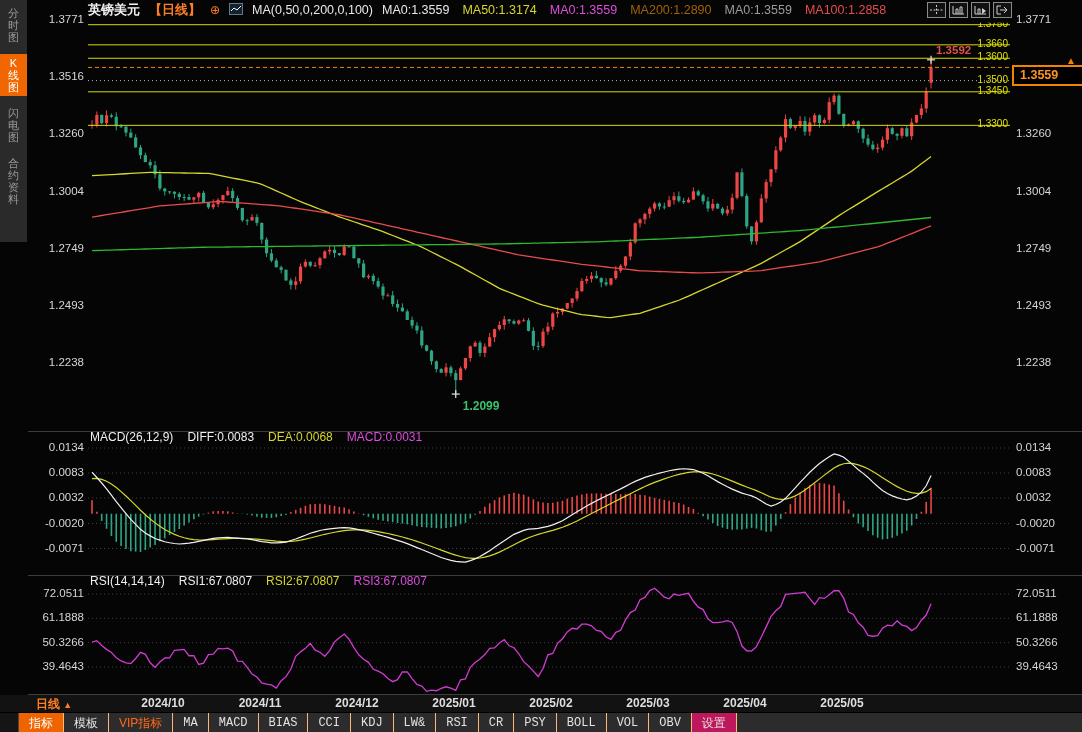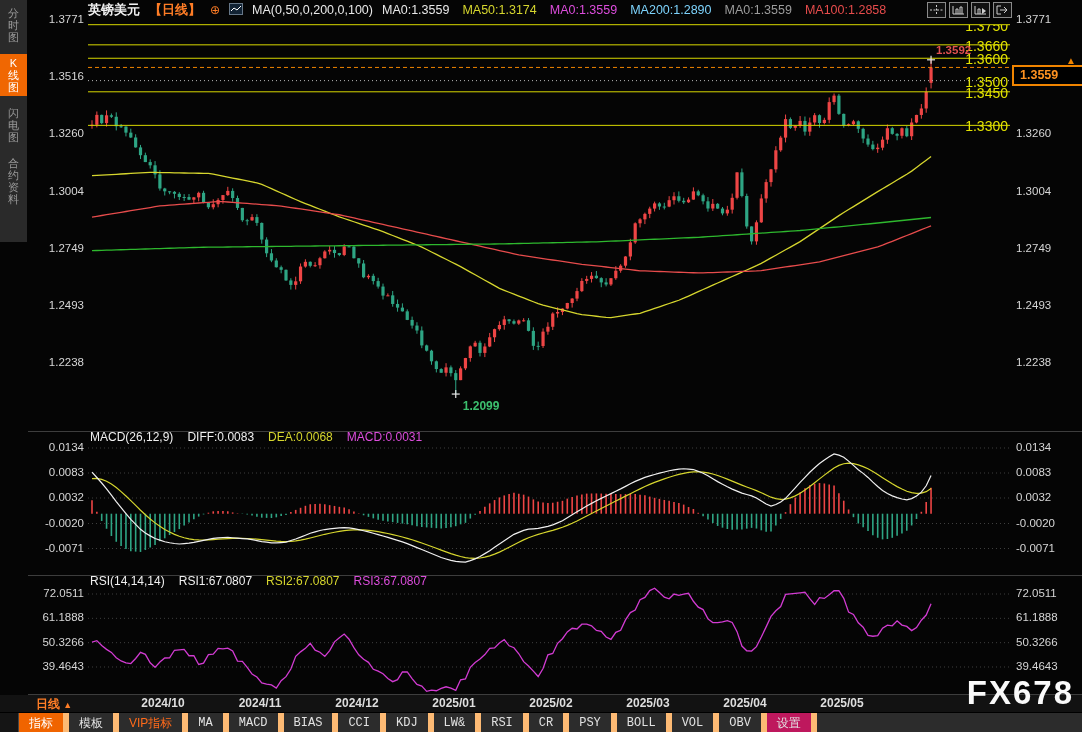--- a/index.html
+++ b/index.html
@@ -17,40 +17,40 @@
   #symbol{color:#f2f2f2;font-size:13px;font-weight:700;}
   #period{color:#ff7d26;font-size:13px;font-weight:700;}
   #plus-glyph{color:#ff7d26;font-size:12px;}
   .ma-chip{font-size:12.5px;}
   #hdr-icons{right:70px;top:2px;display:flex;gap:3px;z-index:7;}
   .hicon{width:17px;height:14px;border:1px solid #8a8a8a;background:#111;display:flex;
          align-items:center;justify-content:center;}
   
   .axlbl{z-index:4;font-size:11.5px;color:#d6d6d6;white-space:nowrap;}
   .axlbl.left{width:52px;text-align:right;}
-  .lvl-lbl{z-index:4;font-size:14px;color:#e3e300;width:62px;text-align:right;white-space:nowrap;}
+  .lvl-lbl{z-index:4;font-size:10px;color:#e3e300;width:62px;text-align:right;white-space:nowrap;}
   .lvl-lbl.cut{clip-path:inset(45% 0 0 0);}
   .hi-lbl{z-index:4;font-size:11.5px;font-weight:700;}
   .lo-lbl{z-index:4;font-size:12px;font-weight:700;}
   #px-box{z-index:6;left:1012px;width:66px;height:17px;border:2px solid #f08400;background:#000;
           color:#ff9220;font-size:12.5px;font-weight:700;line-height:17px;padding-left:6px;}
   #px-arrow{z-index:6;color:#f08400;font-size:10px;}
   
   .pane-title{z-index:5;display:flex;gap:14px;font-size:12px;white-space:nowrap;}
   
   #timeline{left:0;top:695px;width:1082px;height:17px;background:#121212;z-index:5;}
   #period-tag{position:absolute;left:36px;top:1px;color:#ff7d26;font-size:12px;font-weight:700;}
   #period-tag .arr{font-size:9px;}
   .date-lbl{position:absolute;top:1px;color:#dedede;font-size:12px;font-weight:700;
             transform:translateX(-50%);white-space:nowrap;}
   #toolbar{left:0;top:712px;width:1082px;height:20px;background:#2c2c2c;border-top:1px solid #000;
            display:flex;align-items:stretch;z-index:6;}
   #tb-corner{width:18px;background:#151515;border-right:1px solid #454545;}
   .tb-btn{display:flex;align-items:center;justify-content:center;padding:0 10px;
-          font-size:12px;color:#e2e2e2;border-right:6px solid #fdba74;cursor:default;
+          font-size:12px;color:#e2e2e2;border-right:1px solid #fdba74;cursor:default;
           font-family:"Liberation Mono","DejaVu Sans Mono",monospace;white-space:nowrap;}
   .tb-btn.cjk{font-family:"Liberation Sans","DejaVu Sans",sans-serif;}
   .tb-btn.selected{background:#f06400;color:#fff;}
   .tb-btn.accent{color:#ff6a1a;}
   .tb-btn.boxed{background:#be185d;}
   #watermark{z-index:8;right:8px;top:674px;color:#fafafa;font-size:33px;font-weight:700;
              letter-spacing:2px;font-family:"Liberation Sans",sans-serif;}
   #tick-dashes{z-index:5;left:714px;top:716px;width:280px;height:2px;
      background:repeating-linear-gradient(90deg,#cfcfcf 0 13px,transparent 13px 30px);opacity:.85;}
   #tick-dash-orange{z-index:5;left:1002px;top:716px;width:80px;height:2px;background:#c87800;}
@@ -663,21 +663,21 @@
       <svg width="14" height="12">
           <rect x="0.5" y="0.5" width="13" height="11" fill="#123" stroke="#678"></rect>
       <polyline points="2,8 5,5 8,7 12,3" fill="none" stroke="#fff" stroke-width="1"></polyline>
         </svg>
     </span>
     <span class="ma-chip" style="color:#e8e8e8">MA(0,50,0,200,0,100)</span>
     <span id="ma-values" style="display:flex;gap:13px;">
         <span class="ma-chip" style="color: rgb(232, 232, 232);">MA0:1.3559</span>
         <span class="ma-chip" style="color: rgb(214, 214, 46);">MA50:1.3174</span>
         <span class="ma-chip" style="color: rgb(221, 77, 221);">MA0:1.3559</span>
-        <span class="ma-chip" style="color: #7dd3fc;">MA200:1.2890</span>
+        <span class="ma-chip" style="color: #a16207;">MA200:1.2890</span>
         <span class="ma-chip" style="color: rgb(156, 156, 156);">MA0:1.3559</span>
         <span class="ma-chip" style="color: rgb(231, 76, 76);">MA100:1.2858</span>
       </span>
   </div>
   <div id="hdr-icons" class="abs">
       <div class="hicon">
         <svg width="13" height="10">
           <path d="M6.5 0v10M0 5h13" stroke="#cfcfcf" stroke-dasharray="2,1.5" fill="none"></path>
         </svg>
       </div>
@@ -800,16 +800,15 @@
       <div class="tb-btn">LW&amp;</div>
       <div class="tb-btn">RSI</div>
       <div class="tb-btn">CR</div>
       <div class="tb-btn">PSY</div>
       <div class="tb-btn">BOLL</div>
       <div class="tb-btn">VOL</div>
       <div class="tb-btn">OBV</div>
       <div class="tb-btn cjk boxed">设置</div>
     </div>
 
-  <div class="abs" id="watermark">FX678</div>
   <div class="abs" id="tick-dashes"></div>
   <div class="abs" id="tick-dash-orange"></div>
 </div>
 
 </body></html>

